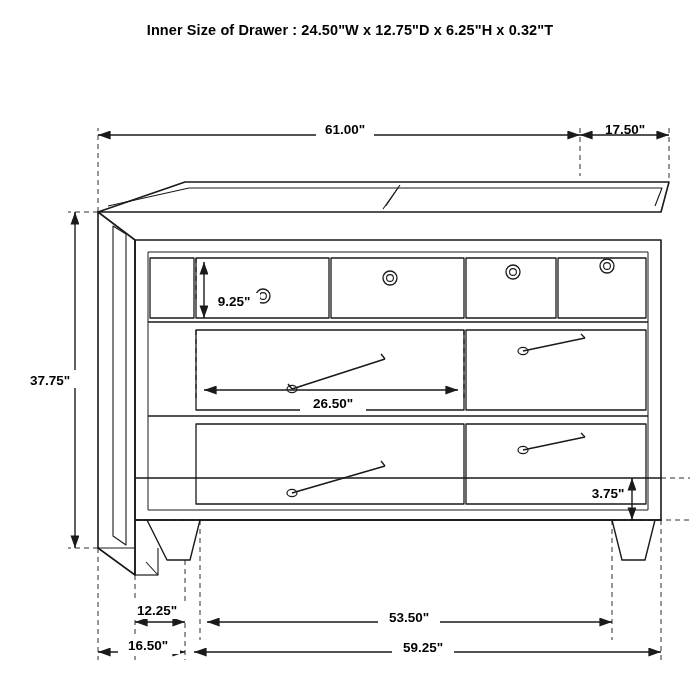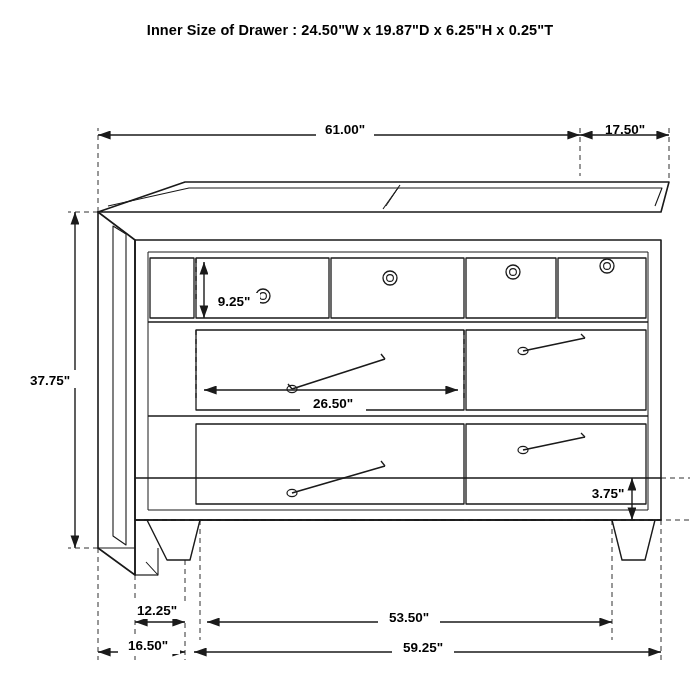--- a/index.html
+++ b/index.html
@@ -40,21 +40,21 @@
     font-size: 13.5px;
     font-weight: bold;
     fill: #000000;
   }
 </style>
 </head>
 <body>
 
 <div id="stage">
 
-  <div id="title">Inner Size of Drawer : 24.50"W x 19.87"D x 6.25"H x 0.25"T</div>
+  <div id="title">Inner Size of Drawer : 24.50"W x 12.75"D x 6.25"H x 0.32"T</div>
 
   <svg width="700" height="700" viewBox="0 0 700 700">
     <defs>
       <marker id="arrEnd" markerWidth="10" markerHeight="10" refX="9" refY="3.2" orient="auto" markerUnits="strokeWidth">
         <path d="M0,0 L9,3.2 L0,6.4 z" fill="#1a1a1a"></path>
       </marker>
       <marker id="arrStart" markerWidth="10" markerHeight="10" refX="0" refY="3.2" orient="auto" markerUnits="strokeWidth">
         <path d="M9,0 L0,3.2 L9,6.4 z" fill="#1a1a1a"></path>
       </marker>
     </defs>

